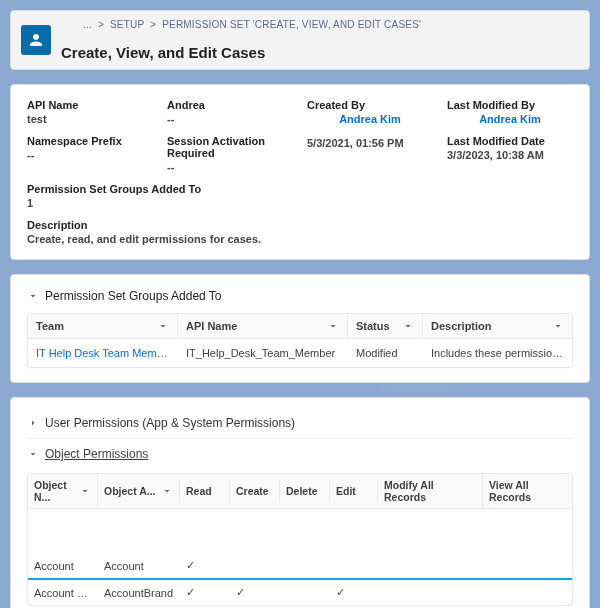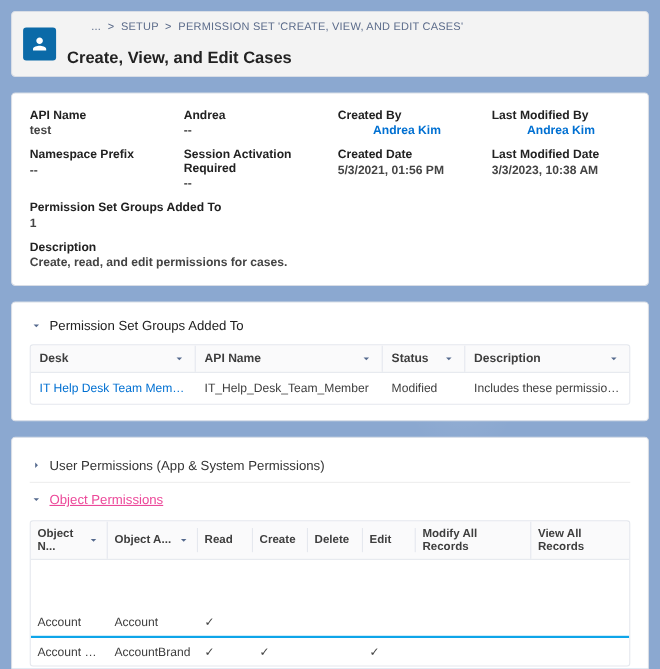--- a/index.html
+++ b/index.html
@@ -94,21 +94,21 @@
   }
   .td.link { color: #0070d2; }
   .sub-section {
     display: flex; align-items: center; gap: 6px;
     padding: 8px 0;
     font-size: 12px; color: #333;
     border-top: 1px solid #eee;
   }
   .sub-section.first { border-top: none; padding-top: 4px; }
   .sub-section .lbl { }
-  .sub-section .lbl.link { color: #ec4899; text-decoration: underline; }
+  .sub-section .lbl.link { color: #404040; text-decoration: underline; }
   .obj-cols { grid-template-columns: 70px 82px 50px 50px 50px 48px 105px 1fr; }
   .obj-table { margin: 4px 0 8px 0; }
   .obj-table .th { padding: 5px 6px; font-size:10.5px; }
   .obj-table .td { padding: 6px 6px; font-size: 11px; }
   .check { color: #444; }
   a { text-decoration: none; text-align: center; }
 </style>
 </head>
 <body>
 
@@ -151,21 +151,20 @@
 
     <div class="detail-block">
       <span class="detail-label">Namespace Prefix</span>
       <span class="detail-value">--</span>
     </div>
     <div class="detail-block">
       <span class="detail-label">Session Activation Required</span>
       <span class="detail-value">--</span>
     </div>
     <div class="detail-block">
-      <span class="detail-label">Created Date</span>
       <span class="detail-value">5/3/2021, 01:56 PM</span>
     </div>
     <div class="detail-block">
       <span class="detail-label">Last Modified Date</span>
       <span class="detail-value">3/3/2023, 10:38 AM</span>
     </div>
 
     <div class="detail-block detail-full">
       <span class="detail-label">Permission Set Groups Added To</span>
       <span class="detail-value">1</span>
@@ -180,21 +179,21 @@
 <div class="card">
   <div class="section-hdr">
     <span class="chev"><svg viewBox="0 0 24 24">
           <path d="M7 10l5 5 5-5z"></path>
         </svg></span>
     <span>Permission Set Groups Added To</span>
   </div>
   <div class="table">
     <div class="table-hdr groups-cols">
       <div class="th">
-          <span>Desk</span>
+          <span>Team</span>
           <span class="chev"><svg viewBox="0 0 24 24">
               <path d="M7 10l5 5 5-5z"></path>
             </svg></span>
         </div>
       <div class="th">
           <span>API Name</span>
           <span class="chev"><svg viewBox="0 0 24 24">
               <path d="M7 10l5 5 5-5z"></path>
             </svg></span>
         </div>

